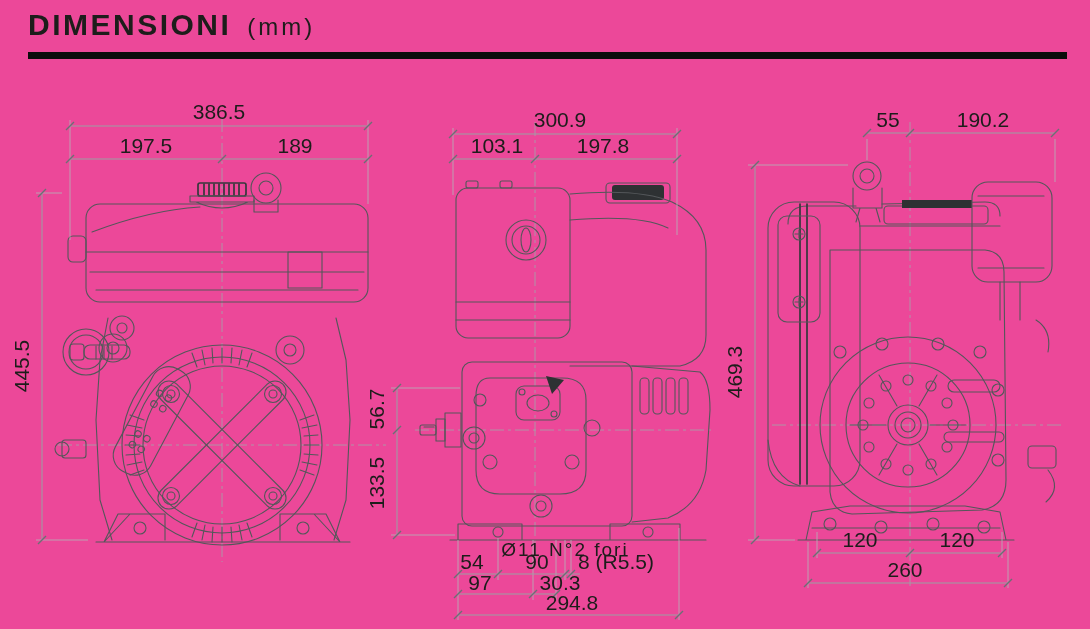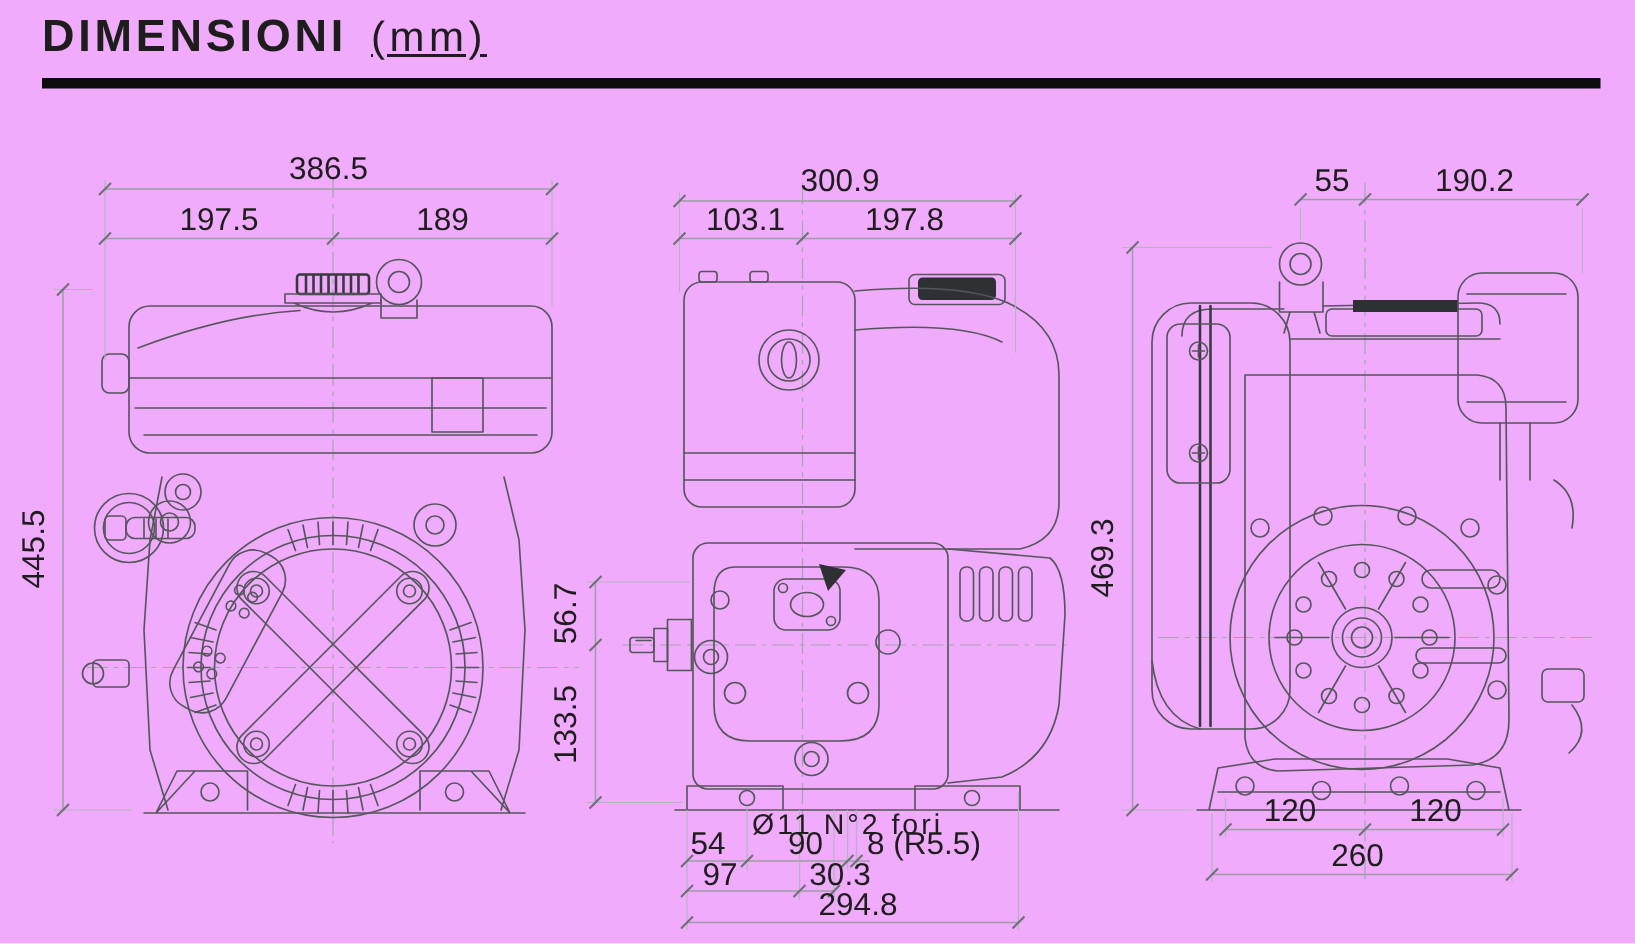--- a/index.html
+++ b/index.html
@@ -1,20 +1,20 @@
 <!DOCTYPE html>
 <html><head>
 <meta charset="utf-8">
 <style>
   html,body{margin:0;padding:0;background:#ffffff;}
-  #app{position:relative;width:1090px;height:629px;background:#f0abfc;overflow:hidden;
+  #app{position:relative;width:1090px;height:629px;background:#ec4899;overflow:hidden;
        font-family:"Liberation Sans",sans-serif;}
   .title-row{position:absolute;left:28px;top:8px;display:flex;align-items:baseline;gap:16px;color:#1d1d1b;}
   .title-main{font-size:30px;font-weight:bold;letter-spacing:2.5px;}
-  .title-unit{font-size:28px;font-weight:400;letter-spacing:3px;text-decoration:underline;}
+  .title-unit{font-size:24px;font-weight:400;letter-spacing:3px;}
   .title-rule{position:absolute;left:28px;top:52px;width:1039px;height:7px;background:#0c0c0c;}
   svg{position:absolute;left:0;top:0;}
   .art{stroke:#54575a;stroke-width:1.1;fill:none;stroke-linecap:round;stroke-linejoin:round;}
   .artbold{stroke:#36393c;stroke-width:1.7;fill:none;stroke-linecap:round;}
   .dark{fill:#2e3133;stroke:none;}
   .dim{stroke:#9aa0a3;stroke-width:1;fill:none;}
   .ext{stroke:#b2b6b8;stroke-width:0.8;fill:none;}
   .cl{stroke:#a2a7aa;stroke-width:0.8;fill:none;stroke-dasharray:14 4 3 4;}
   .tick{stroke:#6b7075;stroke-width:1.4;fill:none;}
   .dim-label{font-family:"Liberation Sans",sans-serif;font-size:21px;fill:#1d1d1b;}

